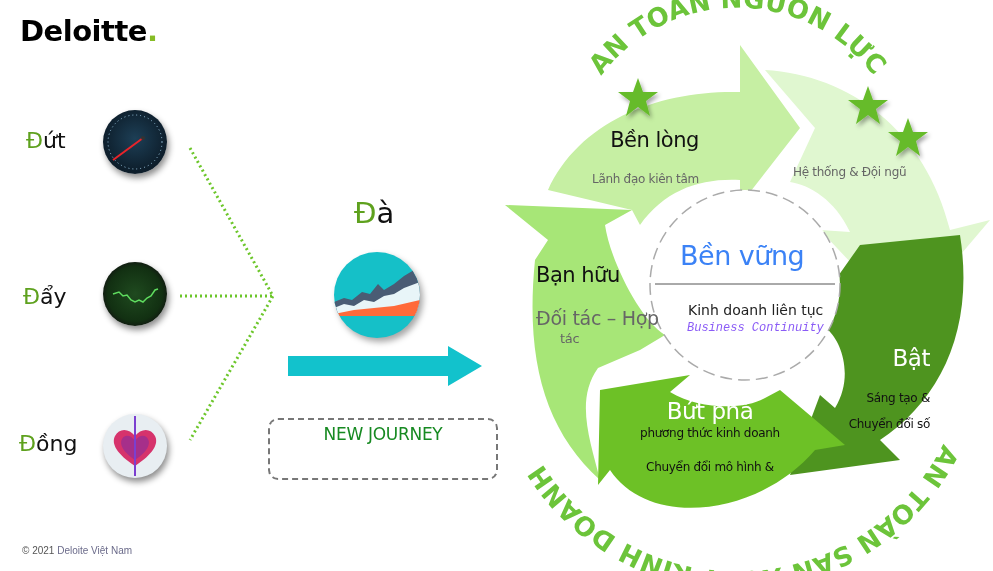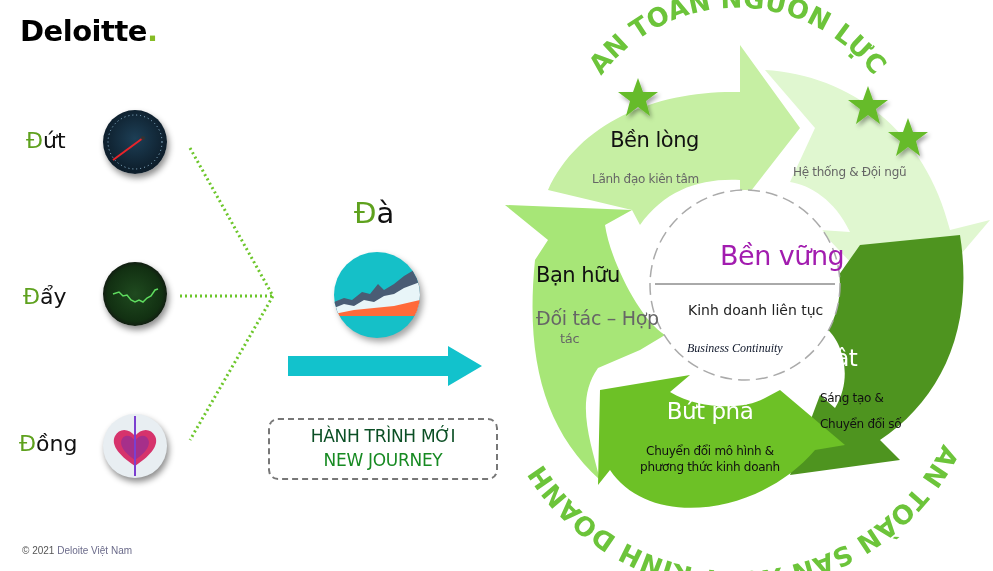--- a/index.html
+++ b/index.html
@@ -12,23 +12,23 @@
   .gauge{width:64px;height:64px;border-radius:50%;box-shadow:2px 4px 6px rgba(0,0,0,0.45);}
   .footer{left:22px;top:545px;font-size:10px;color:#555;}
   .footer .brand{color:#6b6b8a;}
   .journey-box{left:268px;top:418px;width:230px;height:62px;border:2px dashed #777;border-radius:10px;box-sizing:border-box;text-align:center;}
   .journey-vn{font-family:"DejaVu Sans",sans-serif;font-size:17px;color:#0b4f25;margin-top:6px;letter-spacing:-0.3px;}
   .journey-en{font-family:"DejaVu Sans",sans-serif;font-size:17px;color:#178a22;margin-top:4px;letter-spacing:-0.3px;}
   .lbl-title{font-family:"DejaVu Sans",sans-serif;font-size:21px;color:#111;white-space:nowrap;letter-spacing:-0.5px;}
   .lbl-sub{font-family:"DejaVu Sans",sans-serif;font-size:12px;color:#666;white-space:nowrap;letter-spacing:-0.3px;margin-top:20px;}
   .lbl-sub.dark{color:#111;}
   .lbl-title.white{color:#fff;}
-  .center-title{font-family:"DejaVu Sans",sans-serif;font-size:27px;color:#a21caf;letter-spacing:-0.5px;margin-left:40px;}
+  .center-title{font-family:"DejaVu Sans",sans-serif;font-size:27px;color:#3b82f6;letter-spacing:-0.5px;}
   .center-sub{font-family:"DejaVu Sans",sans-serif;font-size:14px;color:#222;}
-  .center-sub-en{font-family:Liberation Serif, serif;font-size:12px;color:#0f172a;font-style:italic;margin-top:20px;}
+  .center-sub-en{font-family:Liberation Mono, monospace;font-size:12px;color:#8b5cf6;font-style:italic;}
 </style>
 </head>
 <body>
 
 <div class="abs logo"><span>Deloitte</span><span class="dot">.</span></div>
 
 <svg class="abs" style="left:0;top:0;" width="993" height="571">
   <polyline points="190,148 273,296 190,440" fill="none" stroke="#6cc62a" stroke-width="3" stroke-dasharray="2,3"></polyline>
   <line x1="180" y1="296" x2="273" y2="296" stroke="#6cc62a" stroke-width="3" stroke-dasharray="2,3"></line>
 </svg>
@@ -67,21 +67,20 @@
     <path d="M0,56 L10,52 L20,54 L30,48 L40,50 L50,44 L60,42 L70,36 L86,30 L86,62 L0,62 Z" fill="#e8f5f8"></path>
     <path d="M0,62 L20,58 L40,56 L60,54 L86,48 L86,64 L0,64 Z" fill="#ff6a3a"></path>
   </svg>
 </div>
 
 <svg class="abs" style="left:288px;top:346px;" width="194" height="40">
   <polygon points="0,10 160,10 160,0 194,20 160,40 160,30 0,30" fill="#12c2cc"></polygon>
 </svg>
 
 <div class="abs journey-box">
-  <div class="journey-vn">HÀNH TRÌNH MỚI</div>
   <div class="journey-en">NEW JOURNEY</div>
 </div>
 
 <svg class="abs" style="left:0;top:0;" width="993" height="571">
   <defs>
     <path id="topArc" d="M595,85 A170,170 0 0 1 880,85"></path>
     <path id="botArc" d="M945,440 A230,230 0 0 1 540,460"></path>
     <filter id="shadow" x="-20%" y="-20%" width="140%" height="140%">
         <feDropShadow dx="2" dy="3" stdDeviation="2" flood-opacity="0.35"></feDropShadow>
       </filter>
@@ -119,28 +118,28 @@
   <div class="lbl-sub" style="margin-left:-18px;">Lãnh đạo kiên tâm</div>
 </div>
 <div class="abs" style="left:795px;top:145px;">
   <div class="lbl-sub" style="margin-left:-2px;">Hệ thống &amp; Đội ngũ</div>
 </div>
 <div class="abs" style="left:536px;top:263px;">
   <div class="lbl-title">Bạn hữu</div>
   <div class="lbl-sub" style="font-size:19px;">Đối tác – Hợp</div>
   <div class="lbl-sub" style="font-size:13px;margin-left:24px;margin-top:2px;">tác</div>
 </div>
-<div class="abs" style="left:820px;top:345px;width:110px;text-align:left;">
+<div class="abs" style="left:820px;top:345px;width:110px;text-align:right;">
   <div class="lbl-title white" style="font-size:23px;">Bật</div>
   <div class="lbl-sub dark">Sáng tạo &amp;</div>
   <div class="lbl-sub dark" style="margin-top:12px;">Chuyển đổi số</div>
 </div>
 <div class="abs" style="left:610px;top:398px;width:200px;text-align:center;">
   <div class="lbl-title white" style="font-size:23px;">Bứt phá</div>
+  <div class="lbl-sub dark" style="margin-top:2px;">phương thức kinh doanh</div>
   <div class="lbl-sub dark">Chuyển đổi mô hình &amp;</div>
-  <div class="lbl-sub dark" style="margin-top:2px;">phương thức kinh doanh</div>
 </div>
 
 <div class="abs center-title" style="left:680px;top:240px;">Bền vững</div>
 <div class="abs center-sub" style="left:688px;top:302px;">Kinh doanh liên tục</div>
 <div class="abs center-sub-en" style="left:687px;top:321px;">Business Continuity</div>
 
 <div class="abs footer"><span>© 2021</span> <span class="brand">Deloite Việt Nam</span></div>
 
 </body></html>

